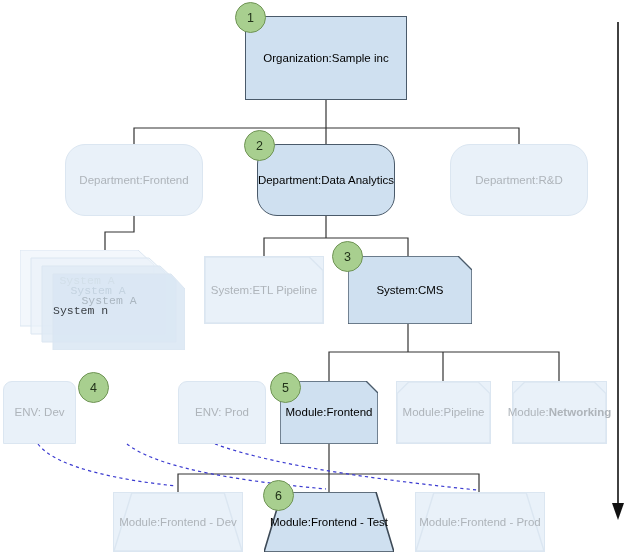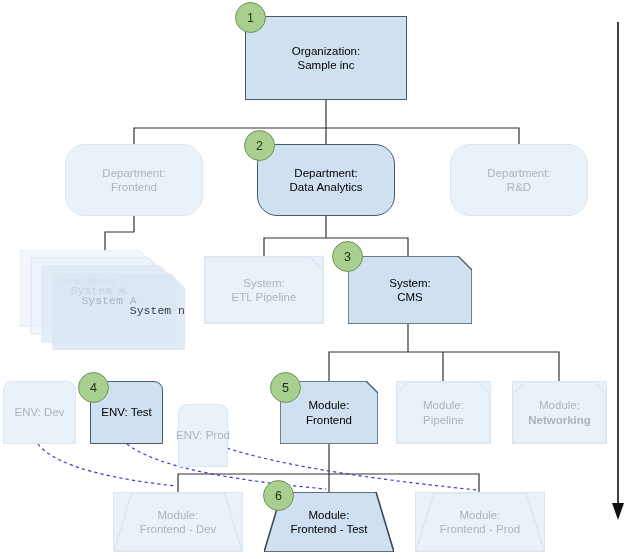--- a/index.html
+++ b/index.html
@@ -38,21 +38,20 @@
     color: #000000;
     white-space: pre;
   }
   .context-block div { white-space: nowrap; }
 
   
   .node {
     position: absolute;
     box-sizing: border-box;
     display: flex;
-    flex-direction: column;
     align-items: center;
     justify-content: center;
     text-align: center;
     font-size: 11.5px;
     line-height: 14.5px;
     color: #000000;
     background: #cfe0f0;
     border: 1px solid #4a5a6a;
   }
   .node .line { display: block; white-space: nowrap; }
@@ -183,21 +182,21 @@
   <div style="position:absolute; left:20px; top:250px; width:165px; height:76px;font-family:Liberation Mono, monospace;">
     <svg width="165" height="100" viewBox="0 0 165 100" style="position:absolute; left:0; top:0;">
       <polygon points="0,0 118,0 134,15 134,76 0,76" fill="#e9f1f9" fill-opacity="0.55" stroke="#dbe6f1" stroke-width="1"></polygon>
       <polygon points="11,8 129,8 145,23 145,84 11,84" fill="#e9f1f9" fill-opacity="0.65" stroke="#dbe6f1" stroke-width="1"></polygon>
       <polygon points="22,16 140,16 156,31 156,92 22,92" fill="#dfeaf5" fill-opacity="0.8" stroke="#dbe6f1" stroke-width="1"></polygon>
       <polygon points="33,24 151,24 165,39 165,100 33,100" fill="#d9e6f3" fill-opacity="0.85" stroke="#dbe6f1" stroke-width="1"></polygon>
     </svg>
     <span class="label" style="position:absolute; left:0; top:24px; width:134px; text-align:center; font-size:11.5px; color:#d2dfe9;">System A</span>
     <span class="label" style="position:absolute; left:11px; top:34px; width:134px; text-align:center; font-size:11.5px; color:#c4d3e0;">System A</span>
     <span class="label" style="position:absolute; left:22px; top:44px; width:134px; text-align:center; font-size:11.5px; color:#aab6c0;">System A</span>
-    <span class="label" style="position:absolute; left:33px; top:54px; width:132px; text-align:right; font-size:11.5px; color:#3a3f44;">System n</span>
+    <span class="label" style="position:absolute; left:33px; top:54px; width:132px; text-align:left; font-size:11.5px; color:#3a3f44;">System n</span>
   </div>
 
   <div class="node shape-cut-tr dim" style="left:204px; top:256px; width:120px; height:68px;">
     <svg class="fillbox" viewBox="0 0 120 68" preserveAspectRatio="none">
       <polygon points="0,0 106,0 120,14 120,68 0,68" fill="#e9f1f9" stroke="#dbe6f1" stroke-width="1.4" vector-effect="non-scaling-stroke"></polygon>
     </svg>
     <span class="label line" style="color:#aeb4ba;">System:</span>
     <span class="label line" style="color:#aeb4ba;">ETL Pipeline</span>
   </div>
 
@@ -206,25 +205,22 @@
       <polygon points="0,0 110,0 124,14 124,68 0,68" fill="#cfe0f0" stroke="#4a5a6a" stroke-width="1.4" vector-effect="non-scaling-stroke"></polygon>
     </svg>
     <span class="label line">System:</span>
     <span class="label line">CMS</span>
   </div>
 
   <div class="node shape-envpill dim" style="left:3px; top:381px; width:73px; height:63px;">
     <span class="line">ENV: Dev</span>
   </div>
 
-  <div class="node shape-envpill" style="left:90px; top:381px; width:73px; height:63px;">
-    <span class="line">ENV: Test</span>
-  </div>
-
-  <div class="node shape-envpill dim" style="left:178px; top:381px; width:50px; height:63px;margin-top:23px;">
+
+  <div class="node shape-envpill dim" style="left:178px; top:381px; width:88px; height:63px;">
     <span class="line">ENV: Prod</span>
   </div>
 
   <div class="node shape-cut-both" style="left:280px; top:381px; width:98px; height:63px;">
     <svg class="fillbox" viewBox="0 0 98 63" preserveAspectRatio="none">
       <polygon points="0,0 86,0 98,12 98,63 0,63" fill="#cfe0f0" stroke="#4a5a6a" stroke-width="1.4" vector-effect="non-scaling-stroke"></polygon>
     </svg>
     <span class="label line">Module:</span>
     <span class="label line">Frontend</span>
   </div>

